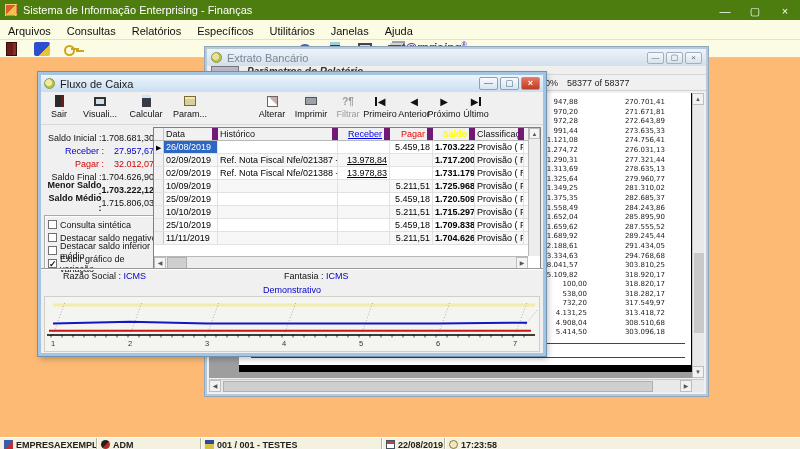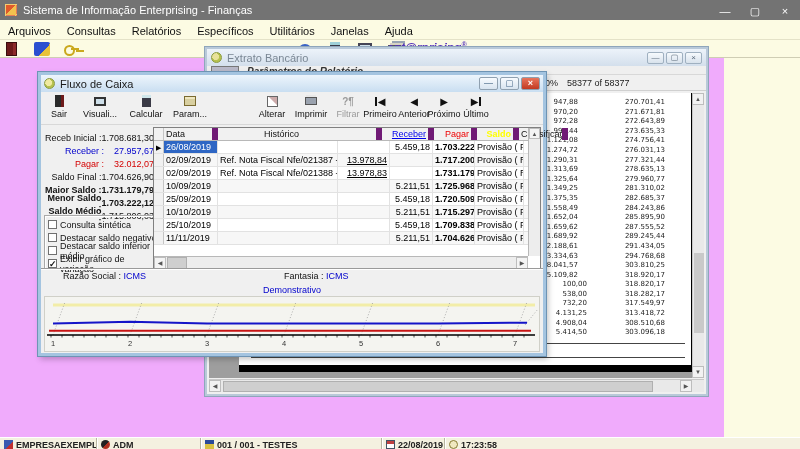--- a/index.html
+++ b/index.html
@@ -1,21 +1,21 @@
 <!DOCTYPE html>
 <html><head>
 <meta charset="utf-8">
 <style>
   * { margin:0; padding:0; box-sizing:border-box; }
   html,body { width:800px; height:449px; overflow:hidden; }
   body { font-family:"Liberation Sans", sans-serif; }
   #root { position:relative; width:800px; height:449px; background:#FCFBE3; overflow:hidden; }
 
   
-  .titlebar { position:absolute; top:0; left:0; width:800px; height:20px; background:#737373; color:#fff;
+  .titlebar { position:absolute; top:0; left:0; width:800px; height:20px; background:#4d7c0f; color:#fff;
     display:flex; align-items:center; font-size:11px; }
   .app-ico { width:12px; height:12px; margin:0 6px 0 5px; background:linear-gradient(135deg,#e05a2b 0 50%,#f2c14e 50% 100%); border:1px solid #fff3; }
   .win-btns { position:absolute; right:0; top:0; height:22px; display:flex; }
   .win-btns span { width:30px; height:22px; display:flex; align-items:center; justify-content:center; color:#fff; font-size:11px; }
   .menubar { position:absolute; top:22px; left:0; width:800px; height:18px; background:#FCFBE3; display:flex; align-items:center; font-size:11px; color:#111; border-bottom:1px solid #E4E2C8; }
   .menu-item { padding:1px 8px; }
   .toolbar { position:absolute; top:40px; left:0; width:800px; height:18px; background:#FCFBE3; border-bottom:1px solid #CFCDB4; }
   .tico { position:absolute; top:2px; width:16px; height:14px; }
   .logo { position:absolute; left:387px; top:1px; font-size:12px; font-style:italic; font-weight:bold; color:#5533BB; border-bottom:2px solid #9aa88a; padding-bottom:1px; }
   .logo sup { font-size:7px; }
@@ -24,21 +24,21 @@
   .i-exit { left:6px; background:#6d1a1a; border:1px solid #3a0d0d; width:11px; height:14px; box-shadow:inset -3px 0 0 #8d2a2a; }
   .i-sound { left:34px; background:linear-gradient(135deg,#2b4fd0 0 60%,#e8c23a 60% 100%); border-radius:2px; }
   .i-key { left:64px; width:15px; height:13px; }
   .i-key::before { content:""; position:absolute; left:0; top:3px; width:7px; height:7px; border:2px solid #caa81e; border-radius:50%; }
   .i-key::after { content:""; position:absolute; left:7px; top:6px; width:8px; height:2px; background:#caa81e; box-shadow:5px 2px 0 -0px #caa81e; }
   .i-phone { left:298px; width:14px; height:12px; border:2px solid #3b63c4; border-bottom:none; border-radius:8px 8px 0 0; top:4px; }
   .i-calc2 { left:330px; background:#3a3a46; width:10px; height:14px; box-shadow:inset 0 3px 0 #9fd0d8; }
   .i-computer { left:358px; width:14px; height:11px; border:2px solid #445; background:#cfe0ea; top:3px; box-shadow:0 3px 0 -1px #445; }
   .i-cards { left:388px; width:13px; height:11px; background:#b8b4a6; border:1px solid #555; box-shadow:2px -2px 0 #d8d4c4, 4px -4px 0 #98a4b4; top:5px; }
 
-  .client { position:absolute; top:58px; left:0; width:724px; height:379px; background:#f0abfc; }
+  .client { position:absolute; top:58px; left:0; width:800px; height:379px; background:#fdba74; }
 
   
   .statusbar { position:absolute; left:0; top:437px; width:800px; height:14px; background:#F4F1E0; border-top:1px solid #fff; display:flex; font-size:9px; font-weight:bold; color:#222; }
   .status-sec { display:flex; align-items:center; gap:3px; padding:0 4px; border-right:1px solid #B8B5A0; box-shadow:1px 0 0 #fff; overflow:hidden; white-space:nowrap; }
   .sico { width:9px; height:9px; flex:0 0 auto; }
 
   
   .extrato { position:absolute; left:205px; top:47px; width:503px; height:349px; background:#F0F0F0; border:2px solid #B9C9D9; box-shadow:0 0 0 1px #8FA6BB; }
   .ex-title { height:17px; background:linear-gradient(#EDF3FA,#D3DFEC); display:flex; align-items:center; font-size:11px; color:#7A8794; }
   .ex-ico { width:11px; height:11px; margin:0 5px 0 4px; background:radial-gradient(circle at 40% 40%, #e8e29a 0 45%, #b7c24e 46% 100%); border-radius:50%; border:1px solid #8a9a40; }
@@ -368,38 +368,34 @@
           <span>Próximo</span>
           </div>
         <div class="fbtn p11">
           <span class="tbico bar-r">▶</span>
           <span>Último</span>
           </div>
       </div>
 
       <div class="summary" id="summary">
           <div class="srow">
-            <span class="lbl" style="color: rgb(17, 17, 17);">Receb Inicial :</span>
+            <span class="lbl" style="color: rgb(17, 17, 17);">Saldo Inicial :</span>
             <span class="val" style="color: rgb(17, 17, 17);">1.708.681,30</span>
           </div>
           <div class="srow">
             <span class="lbl" style="color: rgb(0, 0, 204);">Receber :</span>
             <span class="val" style="color: rgb(0, 0, 204);">27.957,67</span>
           </div>
           <div class="srow">
             <span class="lbl" style="color: rgb(212, 0, 0);">Pagar :</span>
             <span class="val" style="color: rgb(212, 0, 0);">32.012,07</span>
           </div>
           <div class="srow">
             <span class="lbl" style="color: rgb(17, 17, 17);">Saldo Final :</span>
             <span class="val" style="color: rgb(17, 17, 17);">1.704.626,90</span>
-          </div>
-          <div class="srow">
-            <span class="lbl" style="color: rgb(17, 17, 17); font-weight: bold;">Maior Saldo :</span>
-            <span class="val" style="color: rgb(17, 17, 17); font-weight: bold;">1.731.179,79</span>
           </div>
           <div class="srow">
             <span class="lbl" style="color: rgb(17, 17, 17); font-weight: bold;">Menor Saldo :</span>
             <span class="val" style="color: rgb(17, 17, 17); font-weight: bold;">1.703.222,12</span>
           </div>
           <div class="srow">
             <span class="lbl" style="color: rgb(17, 17, 17); font-weight: bold;">Saldo Médio :</span>
             <span class="val" style="color: rgb(17, 17, 17); font-weight: normal;">1.715.806,03</span>
           </div>
         </div>
@@ -421,21 +417,21 @@
             <span class="chkbox">✓</span>
             <span>Exibir gráfico de variação</span>
           </div>
         </div>
 
       <div class="grid">
         <div id="gridBody">
             <div class="g-head">
               <span class="cell c-ind"></span>
               <span class="cell c-data" style="color: rgb(17, 17, 17);">Data</span>
-              <span class="cell c-hist" style="color: rgb(17, 17, 17); margin-left: 44px;">Histórico</span>
+              <span class="cell c-hist" style="color: rgb(17, 17, 17);">Histórico</span>
               <span class="cell c-rec" style="color: rgb(0, 0, 238);">Receber</span>
               <span class="cell c-pag" style="color: rgb(238, 0, 0);">Pagar</span>
               <span class="cell c-sal" style="color: rgb(255, 255, 0);">Saldo</span>
               <span class="cell c-cla" style="color: rgb(17, 17, 17);">Classificação</span>
             </div>
             <div class="g-row">
               <span class="cell c-ind">▶</span>
               <span class="cell c-data sel-date">26/08/2019</span>
               <span class="cell c-hist"></span>
               <span class="cell c-rec"></span>

